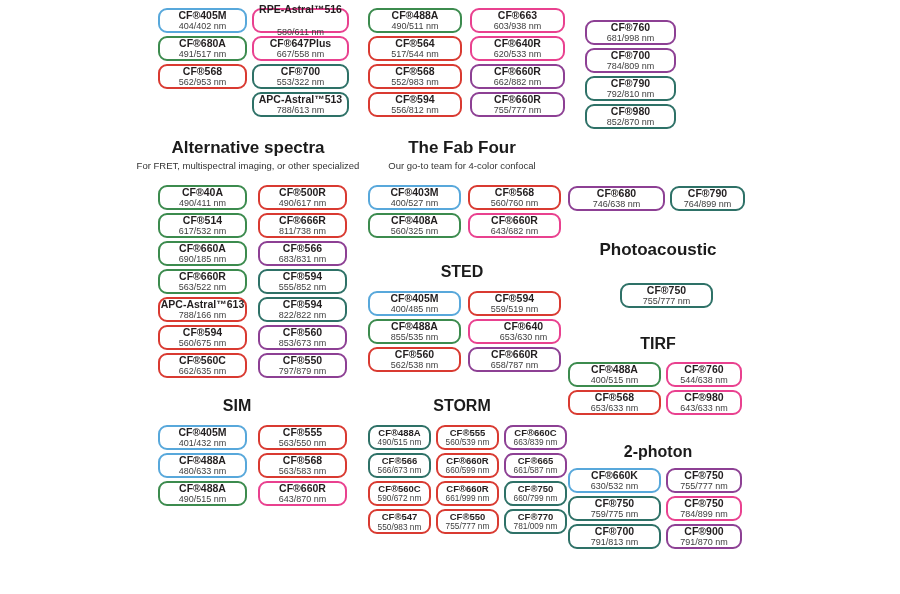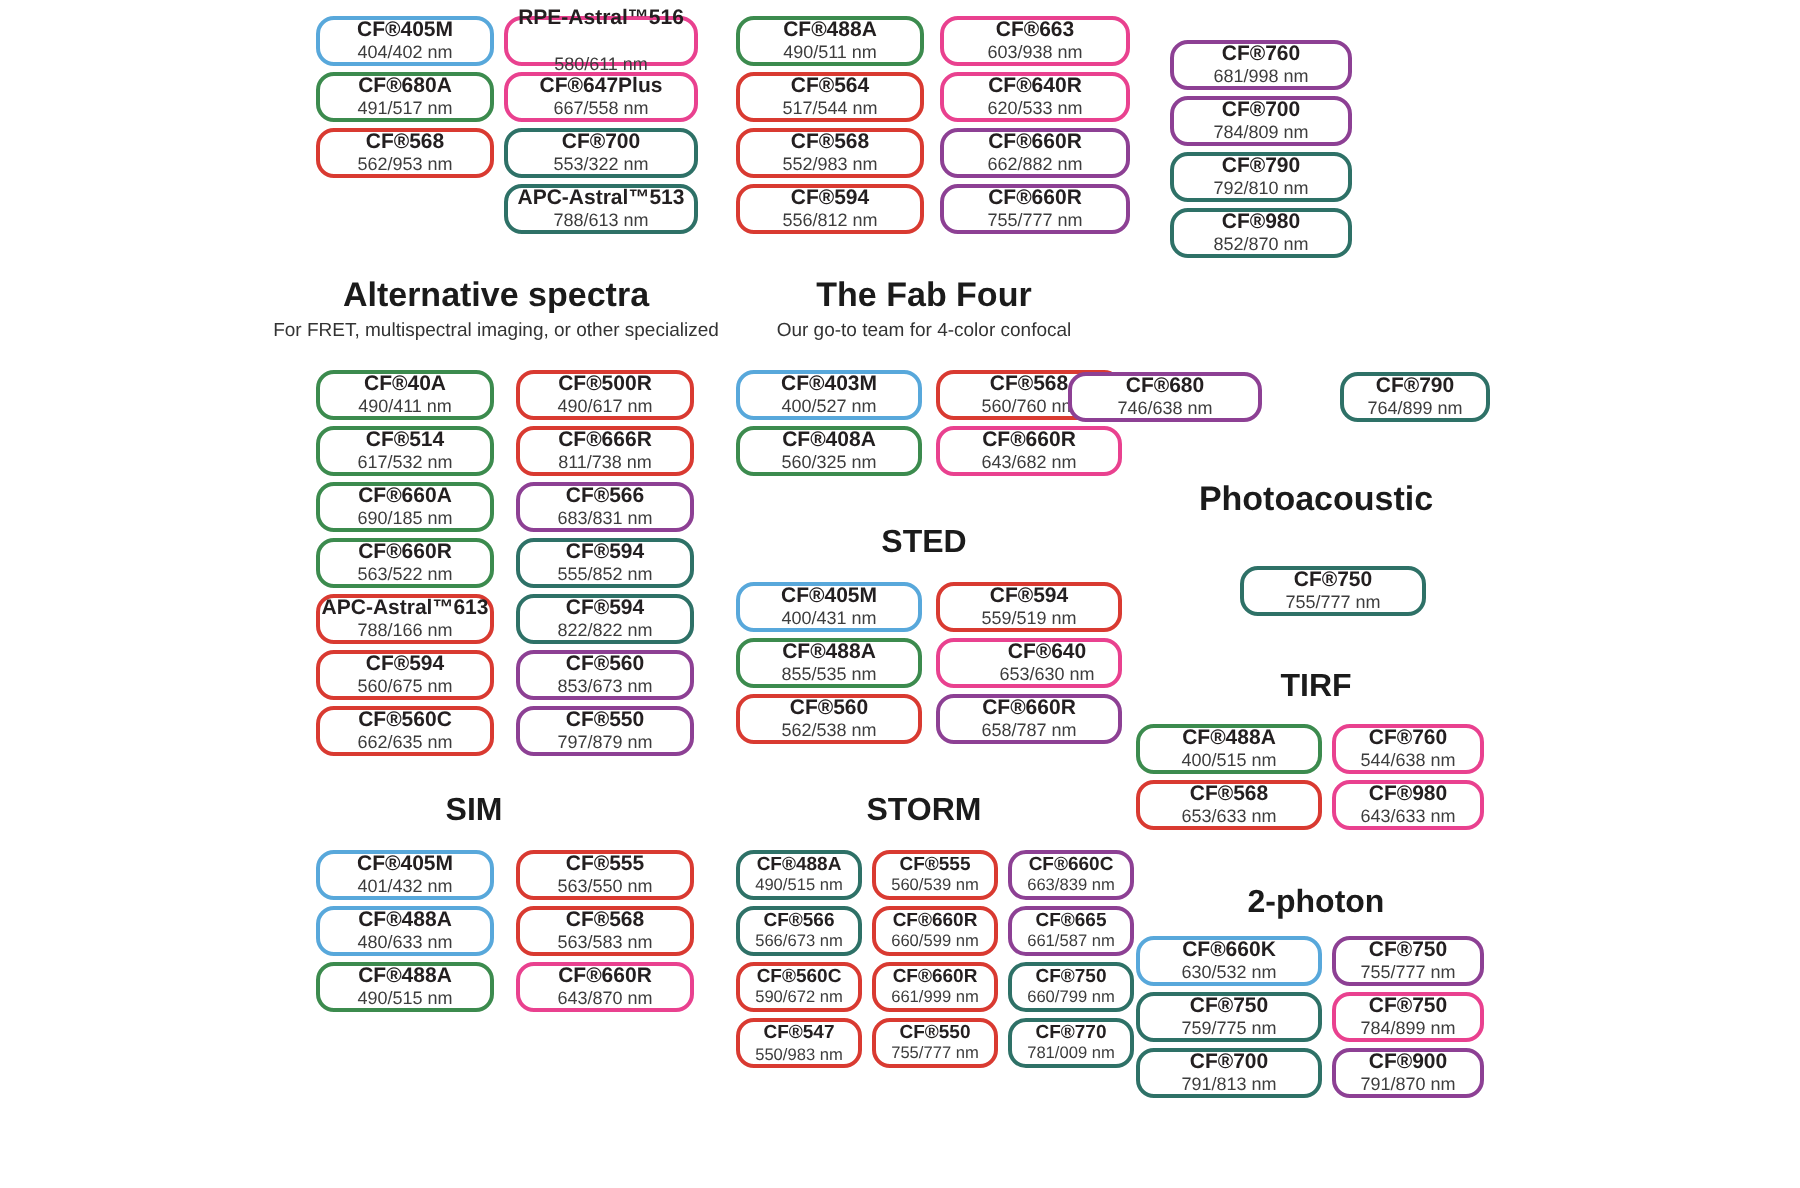--- a/index.html
+++ b/index.html
@@ -199,21 +199,21 @@
       <div class="badge" style="border-color: rgb(233, 65, 143);">
         <div class="badge-name">CF®660R</div>
         <div class="badge-val">643/682 nm</div>
       </div>
     </div>
 
   <div class="h2" style="left:362px; top:263px; width:200px;">STED</div>
   <div class="badge-col" style="left:368px; top:291px; width:93px;">
       <div class="badge" style="border-color: rgb(88, 168, 219);">
         <div class="badge-name">CF®405M</div>
-        <div class="badge-val">400/431 nm</div>
+        <div class="badge-val">400/485 nm</div>
       </div>
       <div class="badge" style="border-color: rgb(60, 139, 78);">
         <div class="badge-name">CF®488A</div>
         <div class="badge-val">855/535 nm</div>
       </div>
       <div class="badge" style="border-color: rgb(217, 58, 49);">
         <div class="badge-name">CF®560</div>
         <div class="badge-val">562/538 nm</div>
       </div>
     </div>
@@ -307,21 +307,21 @@
       <div class="badge" style="border-color: rgb(217, 58, 49);">
         <div class="badge-name">CF®550</div>
         <div class="badge-val">755/777 nm</div>
       </div>
       <div class="badge" style="border-color: rgb(46, 113, 103);">
         <div class="badge-name">CF®770</div>
         <div class="badge-val">781/009 nm</div>
       </div>
     </div>
 
-  <div class="badge-col" style="left:534px; top:186px; width:97px;">
+  <div class="badge-col" style="left:568px; top:186px; width:97px;">
       <div class="badge" style="border-color: rgb(141, 64, 148);">
         <div class="badge-name">CF®680</div>
         <div class="badge-val">746/638 nm</div>
       </div>
     </div>
   <div class="badge-col" style="left:670px; top:186px; width:75px;">
       <div class="badge" style="border-color: rgb(46, 113, 103);">
         <div class="badge-name">CF®790</div>
         <div class="badge-val">764/899 nm</div>
       </div>

